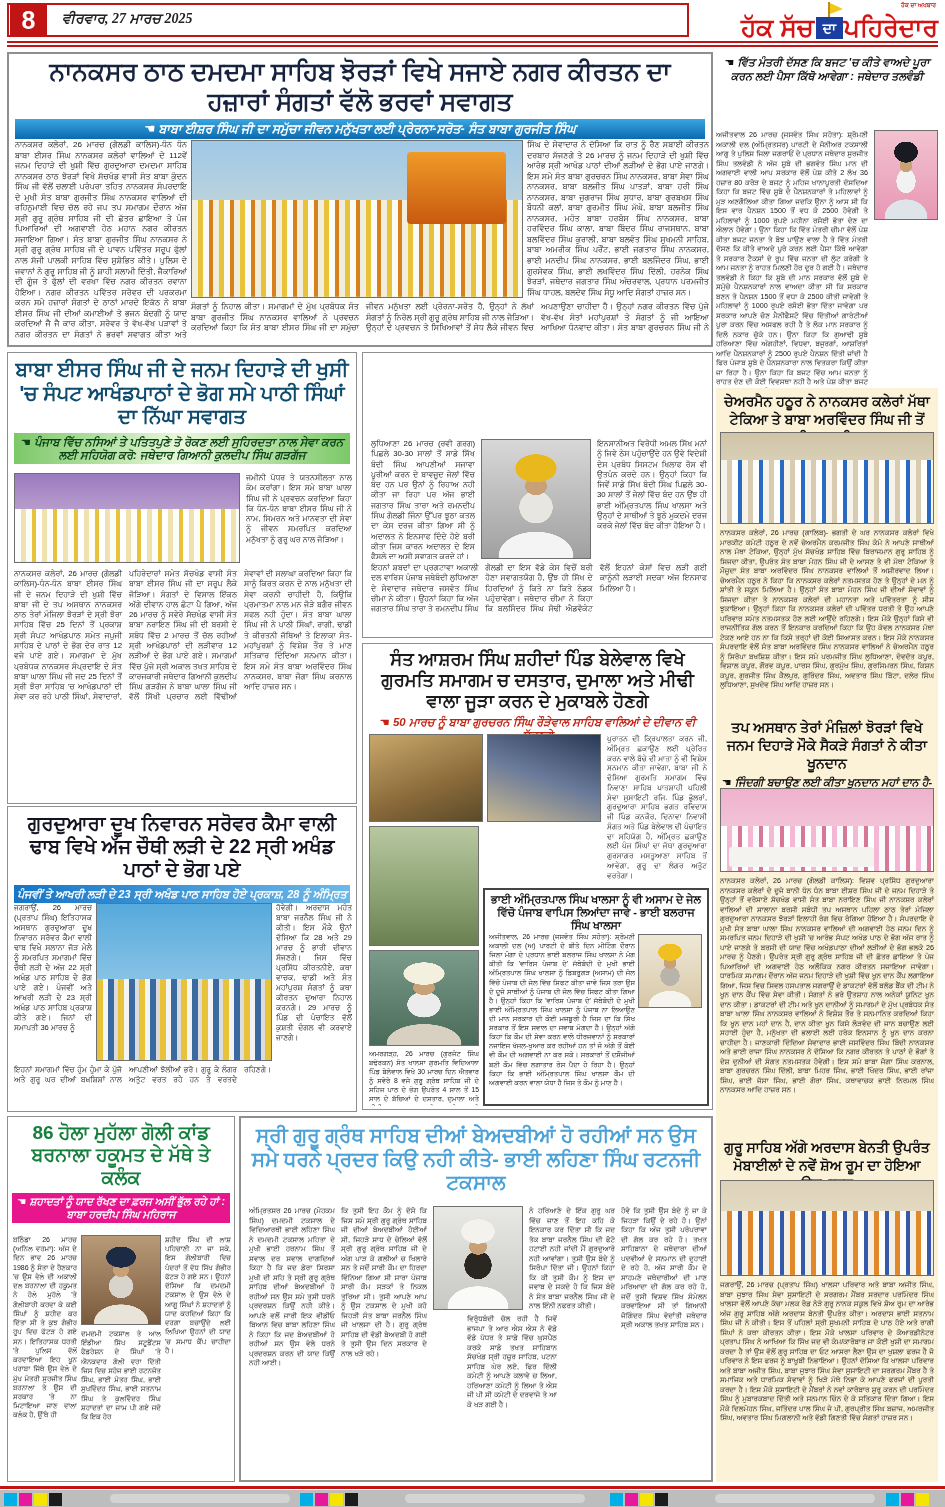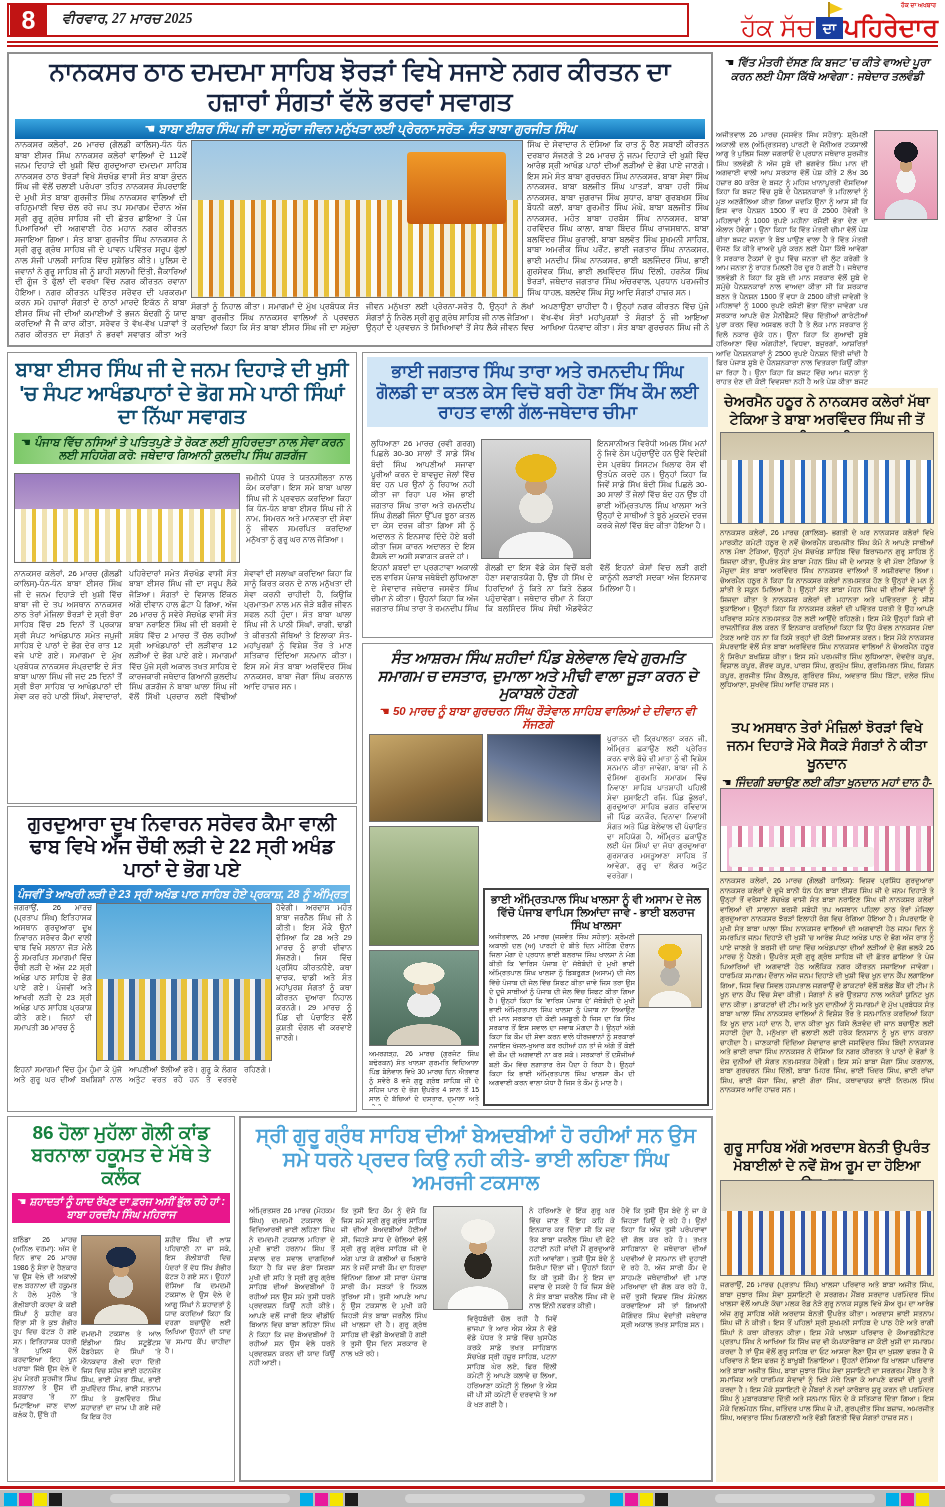--- a/index.html
+++ b/index.html
@@ -52,21 +52,21 @@
 
 <div class="page">
 
   <div class="abs" style="left:7px;top:3px;width:682px;height:34px;border:2px solid #c11414;"></div>
   <div class="abs" style="left:10px;top:5px;width:37px;height:30px;background:#c11414;color:#fff;
               font-weight:bold;font-size:25px;text-align:center;line-height:30px;">8</div>
   <div class="abs" style="left:62px;top:11px;font-family:'Liberation Serif',serif;font-style:italic;
               font-weight:bold;font-size:14px;color:#222;">ਵੀਰਵਾਰ, 27 ਮਾਰਚ 2025</div>
 
   <div class="abs" style="left:692px;top:2px;width:246px;height:38px;display:flex;align-items:flex-end;justify-content:flex-end;">
-    <span style="color:#d41414;font-weight:normal;font-size:25px;line-height:1;">ਹੱਕ ਸੱਚ</span>
+    <span style="color:#d41414;font-weight:bold;font-size:25px;line-height:1;">ਹੱਕ ਸੱਚ</span>
     <span class="abs" style="position:relative;width:30px;height:38px;display:inline-block;">
       <i class="abs" style="left:14px;top:0;width:2px;height:16px;background:#b89018;"></i>
       <i class="abs" style="left:16px;top:1px;width:0;height:0;border-top:6px solid transparent;
                             border-bottom:5px solid transparent;border-left:13px solid #f2c818;"></i>
       <i class="abs" style="left:2px;top:15px;width:27px;height:22px;background:#1a3fa0;
          color:#fff;font-weight:bold;font-size:14px;text-align:center;line-height:22px;font-style:normal;">ਦਾ</i>
     </span>
     <span style="color:#d41414;font-weight:bold;font-size:25px;line-height:1;">ਪਹਿਰੇਦਾਰ</span>
     <span class="abs" style="right:2px;top:0px;font-size:6px;color:#d41414;font-weight:bold;">ਹੱਕ ਦਾ ਅਖਬਾਰ</span>
   </div>
@@ -91,29 +91,28 @@
     <div class="bar" style="margin:2px 6px;padding:2px 4px;font-size:11.5px;color:#0a4418;
                 background:linear-gradient(90deg,#7cc868,#e9f8da 50%,#7cc868);">
       <span class="arrow">☚</span><span>ਪੰਜਾਬ ਵਿੱਚ ਨਸਿਆਂ ਤੇ ਪਤਿਤਪੁਣੇ ਤੋ ਰੋਕਣ ਲਈ ਸੁਹਿਰਦਤਾ ਨਾਲ ਸੇਵਾ ਕਰਨ ਲਈ ਸਹਿਯੋਗ ਕਰੋ: ਜਥੇਦਾਰ ਗਿਆਨੀ ਕੁਲਦੀਪ ਸਿੰਘ ਗੜਗੱਜ</span>
     </div>
     <div class="ph ph-crowd ph-stage" style="left:6px;top:120px;width:226px;height:90px;"></div>
     <div class="abs jt" style="left:238px;top:120px;width:106px;height:90px;font-size:7.8px;">ਜਮੀਨੀ ਪੱਧਰ ਤੇ ਯਤਨਸੀਲਤਾ ਨਾਲ ਕੰਮ ਕਰਾਂਗਾ। ਇਸ ਸਮੇ ਬਾਬਾ ਘਾਲਾ ਸਿੰਘ ਜੀ ਨੇ ਪ੍ਰਵਚਨ ਕਰਦਿਆ ਕਿਹਾ ਕਿ ਧੰਨ-ਧੰਨ ਬਾਬਾ ਈਸਰ ਸਿੰਘ ਜੀ ਨੇ ਨਾਮ, ਸਿਮਰਨ ਅਤੇ ਮਾਨਵਤਾ ਦੀ ਸੇਵਾ ਨੂੰ ਜੀਵਨ ਸਮਰਪਿਤ ਕਰਦਿਆ ਮਨੁੱਖਤਾ ਨੂੰ ਗੁਰੂ ਘਰ ਨਾਲ ਜੋੜਿਆ।</div>
     <div class="abs jt cols3" style="left:6px;top:216px;width:338px;height:230px;font-size:7.8px;">ਨਾਨਕਸਰ ਕਲੇਰਾਂ, 26 ਮਾਰਚ (ਗੋਲਡੀ ਕਾਲਿਸ)-ਧੰਨ-ਧੰਨ ਬਾਬਾ ਈਸਰ ਸਿੰਘ ਜੀ ਦੇ ਜਨਮ ਦਿਹਾੜੇ ਦੀ ਖੁਸ਼ੀ ਵਿੱਚ ਬਾਬਾ ਜੀ ਦੇ ਤਪ ਅਸਥਾਨ ਨਾਨਕਸਰ ਠਾਠ ਤੇਰਾਂ ਮੰਜਿਲਾ ਝੋਰੜਾਂ ਦੇ ਸ੍ਰੀ ਝੋਰਾ ਸਾਹਿਬ ਵਿੱਚ 25 ਦਿਨਾਂ ਤੋਂ ਪ੍ਰਕਾਸ਼ ਸ੍ਰੀ ਸੰਪਟ ਆਖੰਡਪਾਠ ਸਮੇਤ ਜਪੁਜੀ ਸਾਹਿਬ ਦੇ ਪਾਠਾਂ ਦੇ ਭੋਗ ਦੇਰ ਰਾਤ 12 ਵਜੇ ਪਾਏ ਗਏ। ਸਮਾਗਮਾ ਦੇ ਮੁੱਖ ਪ੍ਰਬੰਧਕ ਨਾਨਕਸਰ ਸੰਪ੍ਰਦਾਇ ਦੇ ਸੰਤ ਬਾਬਾ ਘਾਲਾ ਸਿੰਘ ਜੀ ਜਦ 25 ਦਿਨਾਂ ਤੋਂ ਸ੍ਰੀ ਝੋਰਾ ਸਾਹਿਬ 'ਚ ਆਖੰਡਪਾਠਾਂ ਦੀ ਸੇਵਾ ਕਰ ਰਹੇ ਪਾਠੀ ਸਿੰਘਾਂ, ਸੇਵਾਦਾਰਾਂ, ਪਹਿਰੇਦਾਰਾਂ ਸਮੇਤ ਸੱਚਖੰਡ ਵਾਸੀ ਸੰਤ ਬਾਬਾ ਈਸਰ ਸਿੰਘ ਜੀ ਦਾ ਸਰੂਪ ਲੈਕੇ ਜੋੜਿਆ। ਸੰਗਤਾਂ ਦੇ ਵਿਸਾਲ ਇੱਕਠ ਅੱਗੇ ਦੀਵਾਨ ਹਾਲ ਛੋਟਾ ਪੈ ਗਿਆ, ਅੱਜ 26 ਮਾਰਚ ਨੂੰ ਸਵੇਰੇ ਸੱਚਖੰਡ ਵਾਸੀ ਸੰਤ ਬਾਬਾ ਨਰਾਇਣ ਸਿੰਘ ਜੀ ਦੀ ਬਰਸੀ ਦੇ ਸਬੰਧ ਵਿੱਚ 2 ਮਾਰਚ ਤੋਂ ਚੱਲ ਰਹੀਆਂ ਸ੍ਰੀ ਆਖੰਡਪਾਠਾਂ ਦੀ ਲੜੀਵਾਰ 12 ਲੜੀਆਂ ਦੇ ਭੋਗ ਪਾਏ ਗਏ। ਸਮਾਗਮਾਂ ਵਿੱਚ ਪੁੱਜੇ ਸ੍ਰੀ ਅਕਾਲ ਤਖਤ ਸਾਹਿਬ ਦੇ ਕਾਰਜਕਾਰੀ ਜਥੇਦਾਰ ਗਿਆਨੀ ਕੁਲਦੀਪ ਸਿੰਘ ਗੜਗੱਜ ਨੇ ਬਾਬਾ ਘਾਲਾ ਸਿੰਘ ਜੀ ਵੱਲੋਂ ਸਿੱਖੀ ਪ੍ਰਚਾਰ ਲਈ ਵਿੱਢੀਆਂ ਸੇਵਾਵਾਂ ਦੀ ਸਲਾਘਾ ਕਰਦਿਆ ਕਿਹਾ ਕਿ ਸਾਨੂੰ ਕਿਰਤ ਕਰਨ ਦੇ ਨਾਲ ਮਨੁੱਖਤਾ ਦੀ ਸੇਵਾ ਕਰਨੀ ਚਾਹੀਦੀ ਹੈ, ਕਿਉਕਿ ਪ੍ਰਮਾਤਮਾ ਨਾਲ ਮਨ ਜੋੜੇ ਬਗੈਰ ਜੀਵਨ ਸਫਲ ਨਹੀ ਹੁੰਦਾ। ਸੰਤ ਬਾਬਾ ਘਾਲਾ ਸਿੰਘ ਜੀ ਨੇ ਪਾਠੀ ਸਿੰਘਾਂ, ਰਾਗੀ, ਢਾਡੀ ਤੇ ਕੀਰਤਨੀ ਜੱਥਿਆਂ ਤੇ ਇਲਾਕਾ ਸੰਤ-ਮਹਾਂਪੁਰਸ਼ਾਂ ਨੂੰ ਵਿਸ਼ੇਸ਼ ਤੌਰ ਤੇ ਮਾਣ ਸਤਿਕਾਰ ਦਿੰਦਿਆ ਸਨਮਾਨ ਕੀਤਾ। ਇਸ ਸਮੇ ਸੰਤ ਬਾਬਾ ਅਰਵਿੰਦਰ ਸਿੰਘ ਨਾਨਕਸਰ, ਬਾਬਾ ਜੋਗਾ ਸਿੰਘ ਕਰਨਾਲ ਆਦਿ ਹਾਜ਼ਰ ਸਨ।</div>
   </div>
 
   <div class="art" style="left:362px;top:352px;width:351px;height:286px;">
-    <div class="hl" style="font-size:17.5px;color:#1c4d96;background:#d2e6f6;margin:4px 4px 0;padding:4px 4px;">ਭਾਈ ਜਗਤਾਰ ਸਿੰਘ ਤਾਰਾ ਅਤੇ ਰਮਨਦੀਪ ਸਿੰਘ ਗੋਲਡੀ ਦਾ ਕਤਲ ਕੇਸ ਵਿਚੋ ਬਰੀ ਹੋਣਾ ਸਿੱਖ ਕੌਮ ਲਈ ਰਾਹਤ ਵਾਲੀ ਗੱਲ-ਜਥੇਦਾਰ ਚੀਮਾ</div>
     <div class="abs jt" style="left:8px;top:86px;width:104px;height:120px;font-size:7.8px;">ਲੁਧਿਆਣਾ 26 ਮਾਰਚ (ਰਵੀ ਗਰਗ) ਪਿਛਲੇ 30-30 ਸਾਲਾਂ ਤੋਂ ਸਾਡੇ ਸਿੱਖ ਬੰਦੀ ਸਿੰਘ ਆਪਣੀਆਂ ਸਜਾਵਾ ਪੂਰੀਆਂ ਕਰਨ ਦੇ ਬਾਵਜੂਦ ਜੇਲਾਂ ਵਿੱਚ ਬੰਦ ਹਨ ਪਰ ਉਨਾਂ ਨੂੰ ਰਿਹਾਅ ਨਹੀ ਕੀਤਾ ਜਾ ਰਿਹਾ ਪਰ ਅੱਜ ਭਾਈ ਜਗਤਾਰ ਸਿੰਘ ਤਾਰਾ ਅਤੇ ਰਮਨਦੀਪ ਸਿੰਘ ਗੋਲਡੀ ਜਿੰਨਾ ਉੱਪਰ ਝੂਠਾ ਕਤਲ ਦਾ ਕੇਸ ਦਰਜ ਕੀਤਾ ਗਿਆ ਸੀ ਨੂੰ ਅਦਾਲਤ ਨੇ ਇਨਸਾਫ ਦਿੰਦੇ ਹੋਏ ਬਰੀ ਕੀਤਾ ਜਿਸ ਕਾਰਨ ਅਦਾਲਤ ਦੇ ਇਸ ਫੈਸਲੇ ਦਾ ਅਸੀ ਸਵਾਗਤ ਕਰਦੇ ਹਾਂ।</div>
     <div class="ph ph-port po-tara" style="left:118px;top:86px;width:110px;height:120px;"></div>
     <div class="abs jt" style="left:234px;top:86px;width:110px;height:120px;font-size:7.8px;">ਇਨਸਾਨੀਅਤ ਵਿਰੋਧੀ ਅਮਲ ਸਿੱਖ ਮਨਾਂ ਨੂੰ ਜਿਵੇ ਠੇਸ ਪਹੁੰਚਾਉਂਦੇ ਹਨ ਉਵੇ ਵਿਦੇਸ਼ੀ ਦੇਸ ਪ੍ਰਬੰਧ ਸਿਸਟਮ ਖਿਲਾਫ ਰੋਸ ਵੀ ਉਤਪੰਨ ਕਰਦੇ ਹਨ। ਉਨ੍ਹਾਂ ਕਿਹਾ ਕਿ ਜਿਵੇਂ ਸਾਡੇ ਸਿੱਖ ਬੰਦੀ ਸਿੰਘ ਪਿਛਲੇ 30-30 ਸਾਲਾਂ ਤੋਂ ਜੇਲਾਂ ਵਿੱਚ ਬੰਦ ਹਨ ਉਂਝ ਹੀ ਭਾਈ ਅੰਮ੍ਰਿਤਪਾਲ ਸਿੰਘ ਖਾਲਸਾ ਅਤੇ ਉਨ੍ਹਾਂ ਦੇ ਸਾਥੀਆਂ ਤੇ ਝੂਠੇ ਮੁਕਦਮੇ ਦਰਜ ਕਰਕੇ ਜੇਲਾਂ ਵਿੱਚ ਬੰਦ ਕੀਤਾ ਹੋਇਆ ਹੈ।</div>
     <div class="abs jt cols3" style="left:8px;top:210px;width:336px;height:70px;font-size:7.8px;">ਇਹਨਾਂ ਸ਼ਬਦਾਂ ਦਾ ਪ੍ਰਗਟਾਵਾ ਅਕਾਲੀ ਦਲ ਵਾਰਿਸ ਪੰਜਾਬ ਜਥੇਬੰਦੀ ਲੁਧਿਆਣਾ ਦੇ ਸੇਵਾਦਾਰ ਜਥੇਦਾਰ ਜਸਵੰਤ ਸਿੰਘ ਚੀਮਾ ਨੇ ਕੀਤਾ। ਉਹਨਾਂ ਕਿਹਾ ਕਿ ਅੱਜ ਜਗਤਾਰ ਸਿੰਘ ਤਾਰਾ ਤੇ ਰਮਨਦੀਪ ਸਿੰਘ ਗੋਲਡੀ ਦਾ ਇਸ ਵੱਡੇ ਕੇਸ ਵਿਚੋਂ ਬਰੀ ਹੋਣਾ ਸਵਾਗਤਯੋਗ ਹੈ, ਉਂਝ ਹੀ ਸਿੱਖ ਦੇ ਹਿਰਦਿਆਂ ਨੂੰ ਕਿਤੇ ਨਾ ਕਿਤੇ ਠੰਡਕ ਪਹੁੰਚਾਵੇਗਾ। ਜਥੇਦਾਰ ਚੀਮਾ ਨੇ ਕਿਹਾ ਕਿ ਬਲਸਿੰਦਰ ਸਿੰਘ ਸੋਢੀ ਐਡਵੋਕੇਟ ਵੱਲੋਂ ਇਹਨਾਂ ਕੇਸਾਂ ਵਿਚ ਲੜੀ ਗਈ ਕਾਨੂੰਨੀ ਲੜਾਈ ਸਦਕਾ ਅੱਜ ਇਨਸਾਫ ਮਿਲਿਆ ਹੈ।</div>
   </div>
 
   <div class="art" style="left:362px;top:643px;width:351px;height:467px;">
-    <div class="hl" style="font-size:15px;color:#1a1a1a;padding:5px 6px 1px;font-style:italic;">ਸੰਤ ਆਸ਼ਰਮ ਸਿੰਘ ਸ਼ਹੀਦਾਂ ਪਿੰਡ ਬੇਲੇਵਾਲ ਵਿਖੇ ਗੁਰਮਤਿ ਸਮਾਗਮ ਚ ਦਸਤਾਰ, ਦੁਮਾਲਾ ਅਤੇ ਮੀਢੀ ਵਾਲਾ ਜੂੜਾ ਕਰਨ ਦੇ ਮੁਕਾਬਲੇ ਹੋਣਗੇ</div>
+    <div class="hl" style="font-size:18px;color:#1a1a1a;padding:5px 6px 1px;">ਸੰਤ ਆਸ਼ਰਮ ਸਿੰਘ ਸ਼ਹੀਦਾਂ ਪਿੰਡ ਬੇਲੇਵਾਲ ਵਿਖੇ ਗੁਰਮਤਿ ਸਮਾਗਮ ਚ ਦਸਤਾਰ, ਦੁਮਾਲਾ ਅਤੇ ਮੀਢੀ ਵਾਲਾ ਜੂੜਾ ਕਰਨ ਦੇ ਮੁਕਾਬਲੇ ਹੋਣਗੇ</div>
     <div class="bar" style="font-size:11.5px;color:#c42212;padding:1px 4px;">
       <span class="arrow">☚</span><span>50 ਮਾਰਚ ਨੂੰ ਬਾਬਾ ਗੁਰਚਰਨ ਸਿੰਘ ਰੌੜੇਵਾਲ ਸਾਹਿਬ ਵਾਲਿਆਂ ਦੇ ਦੀਵਾਨ ਵੀ ਸੱਜਣਗੇ</span>
     </div>
     <div class="ph p1" style="left:6px;top:90px;width:114px;height:88px;"></div>
     <div class="ph p2" style="left:124px;top:90px;width:114px;height:88px;"></div>
     <div class="abs jt" style="left:244px;top:90px;width:100px;height:150px;font-size:7.4px;">ਪੁਰਾਤਨ ਦੀ ਕ੍ਰਿਪਾਲਤਾ ਕਰਨ ਜੀ, ਅੰਮ੍ਰਿਤ ਛਕਾਉਣ ਲਈ ਪ੍ਰੇਰਿਤ ਕਰਨ ਵਾਲੇ ਬੱਚੇ ਦੀ ਮਾਤਾ ਨੂੰ ਵੀ ਵਿਸ਼ੇਸ ਸਨਮਾਨ ਕੀਤਾ ਜਾਵੇਗਾ, ਬਾਬਾ ਜੀ ਨੇ ਦੱਸਿਆ ਗੁਰਮਤਿ ਸਮਾਗਮ ਵਿੱਚ ਨਿਵਾਣਾ ਸਾਹਿਬ ਪਾਤਸ਼ਾਹੀ ਪਹਿਲੀ ਸੇਵਾ ਸੁਸਾਇਟੀ ਰਜਿ. ਪਿੰਡ ਭੁੱਲਰਾਂ, ਗੁਰਦੁਆਰਾ ਸਾਹਿਬ ਭਗਤ ਰਵਿਦਾਸ ਜੀ ਪਿੰਡ ਕਨਕੌਰ, ਦਿਨਾਵਾ ਨਿਵਾਸੀ ਸੰਗਤ ਅਤੇ ਪਿੰਡ ਬੇਲੇਵਾਲ ਦੀ ਪੰਚਾਇਤ ਦਾ ਸਹਿਯੋਗ ਹੈ, ਅੰਮ੍ਰਿਤ ਛਕਾਉਣ ਲਈ ਪੰਜ ਸਿੰਘਾਂ ਦਾ ਜੱਥਾ ਗੁਰਦੁਆਰਾ ਗੁਰਸਾਗਰ ਮਸਤੂਆਣਾ ਸਾਹਿਬ ਤੋਂ ਆਵੇਗਾ, ਗੁਰੂ ਦਾ ਲੰਗਰ ਅਤੁੱਟ ਵਰਤੇਗਾ।</div>
     <div class="ph p3" style="left:6px;top:182px;width:110px;height:120px;"></div>
     <div class="ph ph-port po-baba" style="left:6px;top:306px;width:110px;height:96px;"></div>
     <div class="abs jt" style="left:6px;top:406px;width:110px;height:56px;font-size:6.8px;">ਅਮਰਗੜ੍ਹ, 26 ਮਾਰਚ (ਗੁਰਜੰਟ ਸਿੰਘ ਬਢੋਰਕਨ) ਸੰਤ ਖਾਲਸਾ ਗੁਰਮਤਿ ਵਿਦਿਆਲਾ ਪਿੰਡ ਬੇਲੇਵਾਲ ਵਿਖੇ 30 ਮਾਰਚ ਦਿਨ ਐਤਵਾਰ ਨੂੰ ਸਵੇਰੇ 8 ਵਜੇ ਗੁਰੂ ਗ੍ਰੰਥ ਸਾਹਿਬ ਜੀ ਦੇ ਸਹਿਜ ਪਾਠ ਦੇ ਭੋਗ ਉਪਰੰਤ 4 ਸਾਲ ਤੋਂ 15 ਸਾਲ ਦੇ ਬੱਚਿਆਂ ਦੇ ਦਸਤਾਰ, ਦੁਮਾਲਾ ਅਤੇ ਮੀਢੀ ਵਾਲਾ ਜੂੜਾ ਕਰਨ ਦੇ ਮੁਕਾਬਲੇ ਕਰਵਾਏ ਜਾਣਗੇ, 12 ਵਜੇ ਅੰਮ੍ਰਿਤ ਸੰਚਾਰ ਹੋਵੇਗਾ, ਅੰਮ੍ਰਿਤ ਛੱਕਣ ਵਾਲੇ 11 ਵਜੇ ਪਹੁੰਚਣ।</div>
 
@@ -142,21 +141,21 @@
     <div class="bar" style="margin:2px 4px;padding:2px 3px;font-size:10.5px;color:#fff;background:#e8168c;">
       <span class="arrow">☚</span><span>ਸ਼ਹਾਦਤਾਂ ਨੂੰ ਯਾਦ ਰੱਖਣ ਦਾ ਫ਼ਰਜ ਅਸੀਂ ਭੁੱਲ ਰਹੇ ਹਾਂ : ਬਾਬਾ ਹਰਦੀਪ ਸਿੰਘ ਮਹਿਰਾਜ</span>
     </div>
     <div class="abs jt" style="left:5px;top:118px;width:64px;height:240px;font-size:7px;">ਬਠਿੰਡਾ 26 ਮਾਰਚ (ਅਨਿਲ ਵਰਮਾ): ਅੱਜ ਦੇ ਦਿਨ ਭਾਵ 26 ਮਾਰਚ 1986 ਨੂੰ ਸੰਤਾ ਦੇ ਰੈਣਕਾਰ 'ਚ ਉਸ ਵੇਲੇ ਦੀ ਅਕਾਲੀ ਦਲ ਬਰਨਾਲਾ ਦੀ ਹਕੂਮਤ ਨੇ ਹੋਲੇ ਮੁਹੱਲੇ 'ਤੇ ਗੋਲੀਬਾਰੀ ਕਰਵਾ ਕੇ ਕਈ ਸਿੰਘਾਂ ਨੂੰ ਸ਼ਹੀਦ ਕਰ ਦਿੱਤਾ ਸੀ ਤੇ ਕੁਝ ਗੰਭੀਰ ਰੂਪ ਵਿਚ ਫੱਟੜ ਹੋ ਗਏ ਸਨ। ਇਤਿਹਾਸਕ ਧਰਤੀ 'ਤੇ ਪੁਲਿਸ ਵੱਲੋਂ ਕਰਵਾਇਆ ਇਹ ਖੂਨ ਖਰਾਬਾ ਜਿੱਥੇ ਉਸ ਵੇਲੇ ਦੇ ਮੁੱਖ ਮੰਤਰੀ ਸੁਰਜੀਤ ਸਿੰਘ ਬਰਨਾਲਾ ਤੇ ਉਸ ਦੀ ਸਰਕਾਰ 'ਤੇ ਨਾ ਮਿਟਾਇਆ ਜਾਣ ਵਾਲਾ ਕਲੰਕ ਹੈ, ਉੱਥੇ ਹੀ</div>
     <div class="ph ph-port po-hola" style="left:73px;top:118px;width:80px;height:90px;"></div>
     <div class="abs jt" style="left:73px;top:212px;width:80px;height:146px;font-size:7px;">ਦਮਦਮੀ ਟਕਸਾਲ ਤੇ ਆਲ ਇੰਡੀਆ ਸਿੱਖ ਸਟੂਡੈਂਟਸ ਫੈਡਰੇਸ਼ਨ ਦੇ ਸਿੰਘਾਂ 'ਤੇ ਐਨਕਵਾਰ ਗੋਲੀ ਵਰਾ ਦਿੱਤੀ ਜਿਸ ਵਿਚ ਸਹੋਜ ਭਾਈ ਰਟਨਜੋਤ ਸਿੰਘ, ਭਾਈ ਮੰਤਰ ਸਿੰਘ, ਭਾਈ ਸੁਖਵਿੰਦਰ ਸਿੰਘ, ਭਾਈ ਸਤਨਾਮ ਸਿੰਘ ਤੇ ਕੁਲਵਿੰਦਰ ਸਿੰਘ ਸ਼ਹਾਦਤਾਂ ਦਾ ਜਾਮ ਪੀ ਗਏ ਜਦੋ ਕਿ ਇਕ ਹੋਰ</div>
     <div class="abs jt" style="left:157px;top:118px;width:66px;height:240px;font-size:7px;">ਸ਼ਹੀਦ ਸਿੰਘ ਦੀ ਲਾਸ਼ ਪਹਿਚਾਣੀ ਨਾ ਜਾ ਸਕੇ, ਇਸ ਗੋਲੀਬਾਰੀ ਵਿਚ ਪੰਦਰਾਂ ਤੋਂ ਵੱਧ ਸਿੱਖ ਗੰਭੀਰ ਫੱਟੜ ਹੋ ਗਏ ਸਨ। ਉਹਨਾਂ ਦੱਸਿਆ ਕਿ ਦਮਦਮੀ ਟਕਸਾਲ ਦੇ ਉਸ ਵੇਲੇ ਦੇ ਆਗੂ ਸਿੰਘਾਂ ਨੇ ਸ਼ਹਾਦਤਾਂ ਨੂੰ ਯਾਦ ਕਰਦਿਆਂ ਕਿਹਾ ਕਿ ਵਰਗਾ ਬਚਾਉਂਦੇ ਲਈ ਲਿਖਿਆ ਉਹਨਾਂ ਦੀ ਯਾਦ 'ਚ ਸਮਾਧ ਕੈਂਪ ਚਾਹੀਦਾ ਹੈ।</div>
   </div>
 
   <div class="art" style="left:239px;top:1116px;width:474px;height:366px;border-width:2px;">
-    <div class="hl" style="font-size:20px;color:#4aa2d8;padding:6px 10px 2px;">ਸ੍ਰੀ ਗੁਰੂ ਗ੍ਰੰਥ ਸਾਹਿਬ ਦੀਆਂ ਬੇਅਦਬੀਆਂ ਹੋ ਰਹੀਆਂ ਸਨ ਉਸ ਸਮੇ ਧਰਨੇ ਪ੍ਰਦਰ ਕਿਉ ਨਹੀ ਕੀਤੇ- ਭਾਈ ਲਹਿਣਾ ਸਿੰਘ ਅਮਰਜੀ ਟਕਸਾਲ</div>
+    <div class="hl" style="font-size:20px;color:#4aa2d8;padding:6px 10px 2px;">ਸ੍ਰੀ ਗੁਰੂ ਗ੍ਰੰਥ ਸਾਹਿਬ ਦੀਆਂ ਬੇਅਦਬੀਆਂ ਹੋ ਰਹੀਆਂ ਸਨ ਉਸ ਸਮੇ ਧਰਨੇ ਪ੍ਰਦਰ ਕਿਉ ਨਹੀ ਕੀਤੇ- ਭਾਈ ਲਹਿਣਾ ਸਿੰਘ ਰਟਨਜੀ ਟਕਸਾਲ</div>
     <div class="abs jt" style="left:8px;top:88px;width:86px;height:270px;font-size:7.2px;">ਅੰਮ੍ਰਿਤਸਰ 26 ਮਾਰਚ (ਮੋਹਕਮ ਸਿੰਘ) ਦਮਦਮੀ ਟਕਸਾਲ ਦੇ ਵਿਦਿਆਰਥੀ ਭਾਈ ਲਹਿਣਾ ਸਿੰਘ ਨੇ ਦਮਦਮੀ ਟਕਸਾਲ ਮਹਿਤਾ ਦੇ ਮੁਖੀ ਭਾਈ ਹਰਨਾਮ ਸਿੰਘ ਤੋਂ ਸਵਾਲ ਦਰ ਸਵਾਲ ਦਾਗਦਿਆਂ ਕਿਹਾ ਹੈ ਕਿ ਜਦ ਡੇਰਾ ਸਿਰਸਾ ਮੁਖੀ ਦੀ ਸਹਿ ਤੇ ਸ੍ਰੀ ਗੁਰੂ ਗ੍ਰੰਥ ਸਾਹਿਬ ਦੀਆਂ ਬੇਅਦਬੀਆਂ ਹੋ ਰਹੀਆਂ ਸਨ ਉਸ ਸਮੇ ਤੁਸੀ ਧਰਨੇ ਪ੍ਰਦਰਸ਼ਨ ਕਿਉਂ ਨਹੀ ਕੀਤੇ। ਆਪਣੇ ਵਲੋਂ ਜਾਰੀ ਇਕ ਵੀਡੀਓ ਬਿਆਨ ਵਿਚ ਬਾਬਾ ਲਹਿਣਾ ਸਿੰਘ ਨੇ ਕਿਹਾ ਕਿ ਜਦ ਬੇਅਦਬੀਆਂ ਹੋ ਰਹੀਆਂ ਸਨ ਉਸ ਵੇਲੇ ਧਰਨੇ ਪ੍ਰਦਰਸ਼ਨ ਕਰਨ ਦੀ ਯਾਦ ਕਿਉਂ ਨਹੀ ਆਈ।</div>
     <div class="abs jt" style="left:100px;top:88px;width:86px;height:270px;font-size:7.2px;">ਕਿ ਤੁਸੀ ਇਹ ਕੌਮ ਨੂੰ ਦੱਸੋ ਕਿ ਜਿਸ ਸਮੇ ਸ੍ਰੀ ਗੁਰੂ ਗ੍ਰੰਥ ਸਾਹਿਬ ਜੀ ਦੀਆਂ ਬੇਅਦਬੀਆਂ ਹੋਈਆਂ ਸੀ, ਜਿਹੜੇ ਸਾਧ ਦੇ ਚੇਲਿਆਂ ਵੱਲੋਂ ਸ੍ਰੀ ਗੁਰੂ ਗ੍ਰੰਥ ਸਾਹਿਬ ਜੀ ਦੇ ਅੰਗ ਪਾੜ ਕੇ ਗਲੀਆਂ ਚ ਖਿਲਾਰੇ ਸਨ ਤੇ ਜਦੋਂ ਸਾਰੀ ਕੌਮ ਦਾ ਹਿਰਦਾ ਵਿੰਨਿਆ ਗਿਆ ਸੀ ਸਾਰਾ ਪੰਜਾਬ ਸਾਰੀ ਕੌਮ ਸੜਕਾਂ ਤੇ ਨਿਕਲ ਤੁਰਿਆ ਸੀ। ਤੁਸੀ ਆਪਣੇ ਆਪ ਨੂੰ ਉਸ ਟਕਸਾਲ ਦੇ ਮੁਖੀ ਕਹੋ ਜਿਹੜੀ ਸੰਤ ਬਾਬਾ ਜਰਨੈਲ ਸਿੰਘ ਜੀ ਖਾਲਸਾ ਦੀ ਹੈ। ਗੁਰੂ ਗ੍ਰੰਥ ਸਾਹਿਬ ਦੀ ਵੱਡੀ ਬੇਅਦਬੀ ਹੋ ਗਈ ਤੇ ਤੁਸੀ ਉਸ ਦਿਨ ਸਰਕਾਰ ਦੇ ਨਾਲ ਖੜੇ ਰਹੇ।</div>
     <div class="ph ph-port po-lahi" style="left:192px;top:88px;width:90px;height:104px;"></div>
     <div class="abs jt" style="left:192px;top:196px;width:90px;height:162px;font-size:7.2px;margin-left:34px;">ਵਿਰੁੱਧਬੰਦੀ ਚੱਲ ਰਹੀ ਹੈ ਜਿਵੇਂ ਭਾਜਪਾ ਤੇ ਆਰ ਐਸ ਐਸ ਨੇ ਵੱਡੇ ਵੱਡੇ ਪੱਧਰ ਤੇ ਸਾਡੇ ਵਿੱਚ ਘੁਸਪੈਠ ਕਰਕੇ ਸਾਡੇ ਤਖਤ ਸਾਹਿਬਾਨ ਸੱਚਖੰਡ ਸ੍ਰੀ ਹਜ਼ੂਰ ਸਾਹਿਬ, ਪਟਨਾ ਸਾਹਿਬ ਘੇਰ ਲਏ, ਫਿਰ ਦਿੱਲੀ ਕਮੇਟੀ ਨੂੰ ਆਪਣੇ ਕਲਾਵੇ ਚ ਲਿਆ, ਹਰਿਆਣਾ ਕਮੇਟੀ ਨੂੰ ਲਿਆ ਤੇ ਐਸ ਜੀ ਪੀ ਸੀ ਕਮੇਟੀ ਦੇ ਦਰਵਾਜੇ ਤੇ ਆ ਕੇ ਖੜ ਗਈ ਹੈ।</div>
     <div class="abs jt" style="left:288px;top:88px;width:86px;height:270px;font-size:7.2px;">ਨੇ ਹਰਿਆਣੇ ਦੇ ਇੱਕ ਗੁਰੂ ਘਰ ਵਿੱਚ ਜਾਣ ਤੋਂ ਇਹ ਕਹਿ ਕੇ ਇਨਕਾਰ ਕਰ ਦਿੱਤਾ ਸੀ ਕਿ ਜਦ ਤੱਕ ਬਾਬਾ ਜਰਨੈਲ ਸਿੰਘ ਦੀ ਫੋਟੋ ਹਟਾਈ ਨਹੀ ਜਾਂਦੀ ਮੈਂ ਗੁਰਦੁਆਰੇ ਨਹੀ ਆਵਾਂਗਾ। ਤੁਸੀ ਉਸ ਬੰਦੇ ਨੂੰ ਸਿਰੋਪਾ ਦਿੱਤਾ ਜੀ। ਉਹਨਾਂ ਕਿਹਾ ਕਿ ਕੀ ਤੁਸੀ ਕੌਮ ਨੂੰ ਇਸ ਦਾ ਜਵਾਬ ਦੇ ਸਕਦੇ ਹੋ ਕਿ ਜਿਸ ਬੰਦੇ ਨੇ ਸੰਤ ਬਾਬਾ ਜਰਨੈਲ ਸਿੰਘ ਜੀ ਦੇ ਨਾਲ ਇੰਨੀ ਨਫਰਤ ਕੀਤੀ।</div>
     <div class="abs jt" style="left:380px;top:88px;width:86px;height:270px;font-size:7.2px;">ਹੋਵੇ ਕਿ ਤੁਸੀ ਉਸ ਬੰਦੇ ਨੂੰ ਜਾ ਕੇ ਜਿਹੜਾ ਕਿਉਂ ਦੇ ਰਹੇ ਹੋ। ਉਨਾਂ ਕਿਹਾ ਕਿ ਅੱਜ ਤੁਸੀ ਪਰੰਪਰਾਵਾ ਦੀ ਗੱਲ ਕਰ ਰਹੇ ਹੋ। ਤਖਤ ਸਾਹਿਬਾਨਾ ਦੇ ਜਥੇਦਾਰਾ ਦੀਆਂ ਪਦਵੀਆਂ ਦੇ ਸਨਮਾਨ ਦੀ ਦੁਹਾਈ ਦੇ ਰਹੇ ਹੋ, ਅੱਜ ਸਾਰੀ ਕੌਮ ਦੇ ਸਾਹਮਣੇ ਜਥੇਦਾਰੀਆਂ ਦੀ ਮਾਣ ਮਰਿਆਦਾ ਦੀ ਗੱਲ ਕਰ ਰਹੇ ਹੋ, ਜਦੋਂ ਤੁਸੀ ਵਿਸ਼ਵ ਸਿੱਖ ਸੰਮੇਲਨ ਕਰਵਾਇਆ ਸੀ ਤਾਂ ਗਿਆਨੀ ਜੋਗਿੰਦਰ ਸਿੰਘ ਵੇਦਾਂਤੀ ਜਥੇਦਾਰ ਸ੍ਰੀ ਅਕਾਲ ਤਖਤ ਸਾਹਿਬ ਸਨ।</div>
   </div>
 
   <div class="abs" style="left:716px;top:52px;width:222px;height:336px;">
     <div class="bar" style="font-size:11px;color:#111;margin-top:3px;line-height:1.3;">

